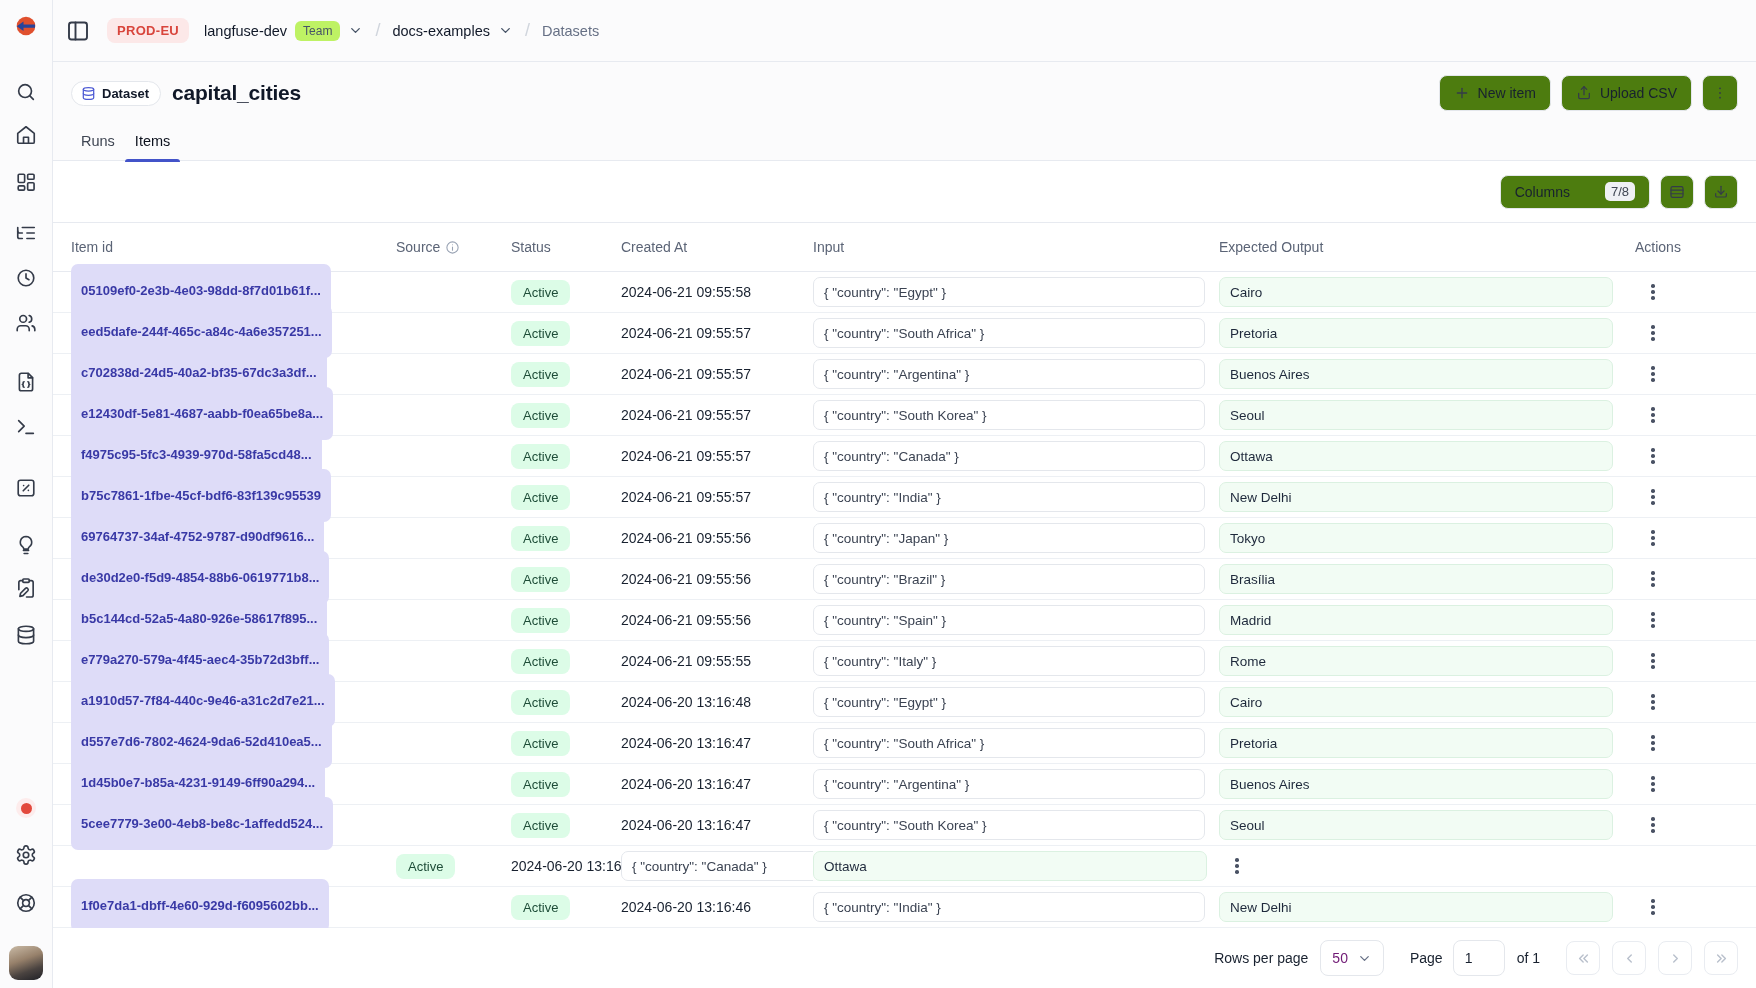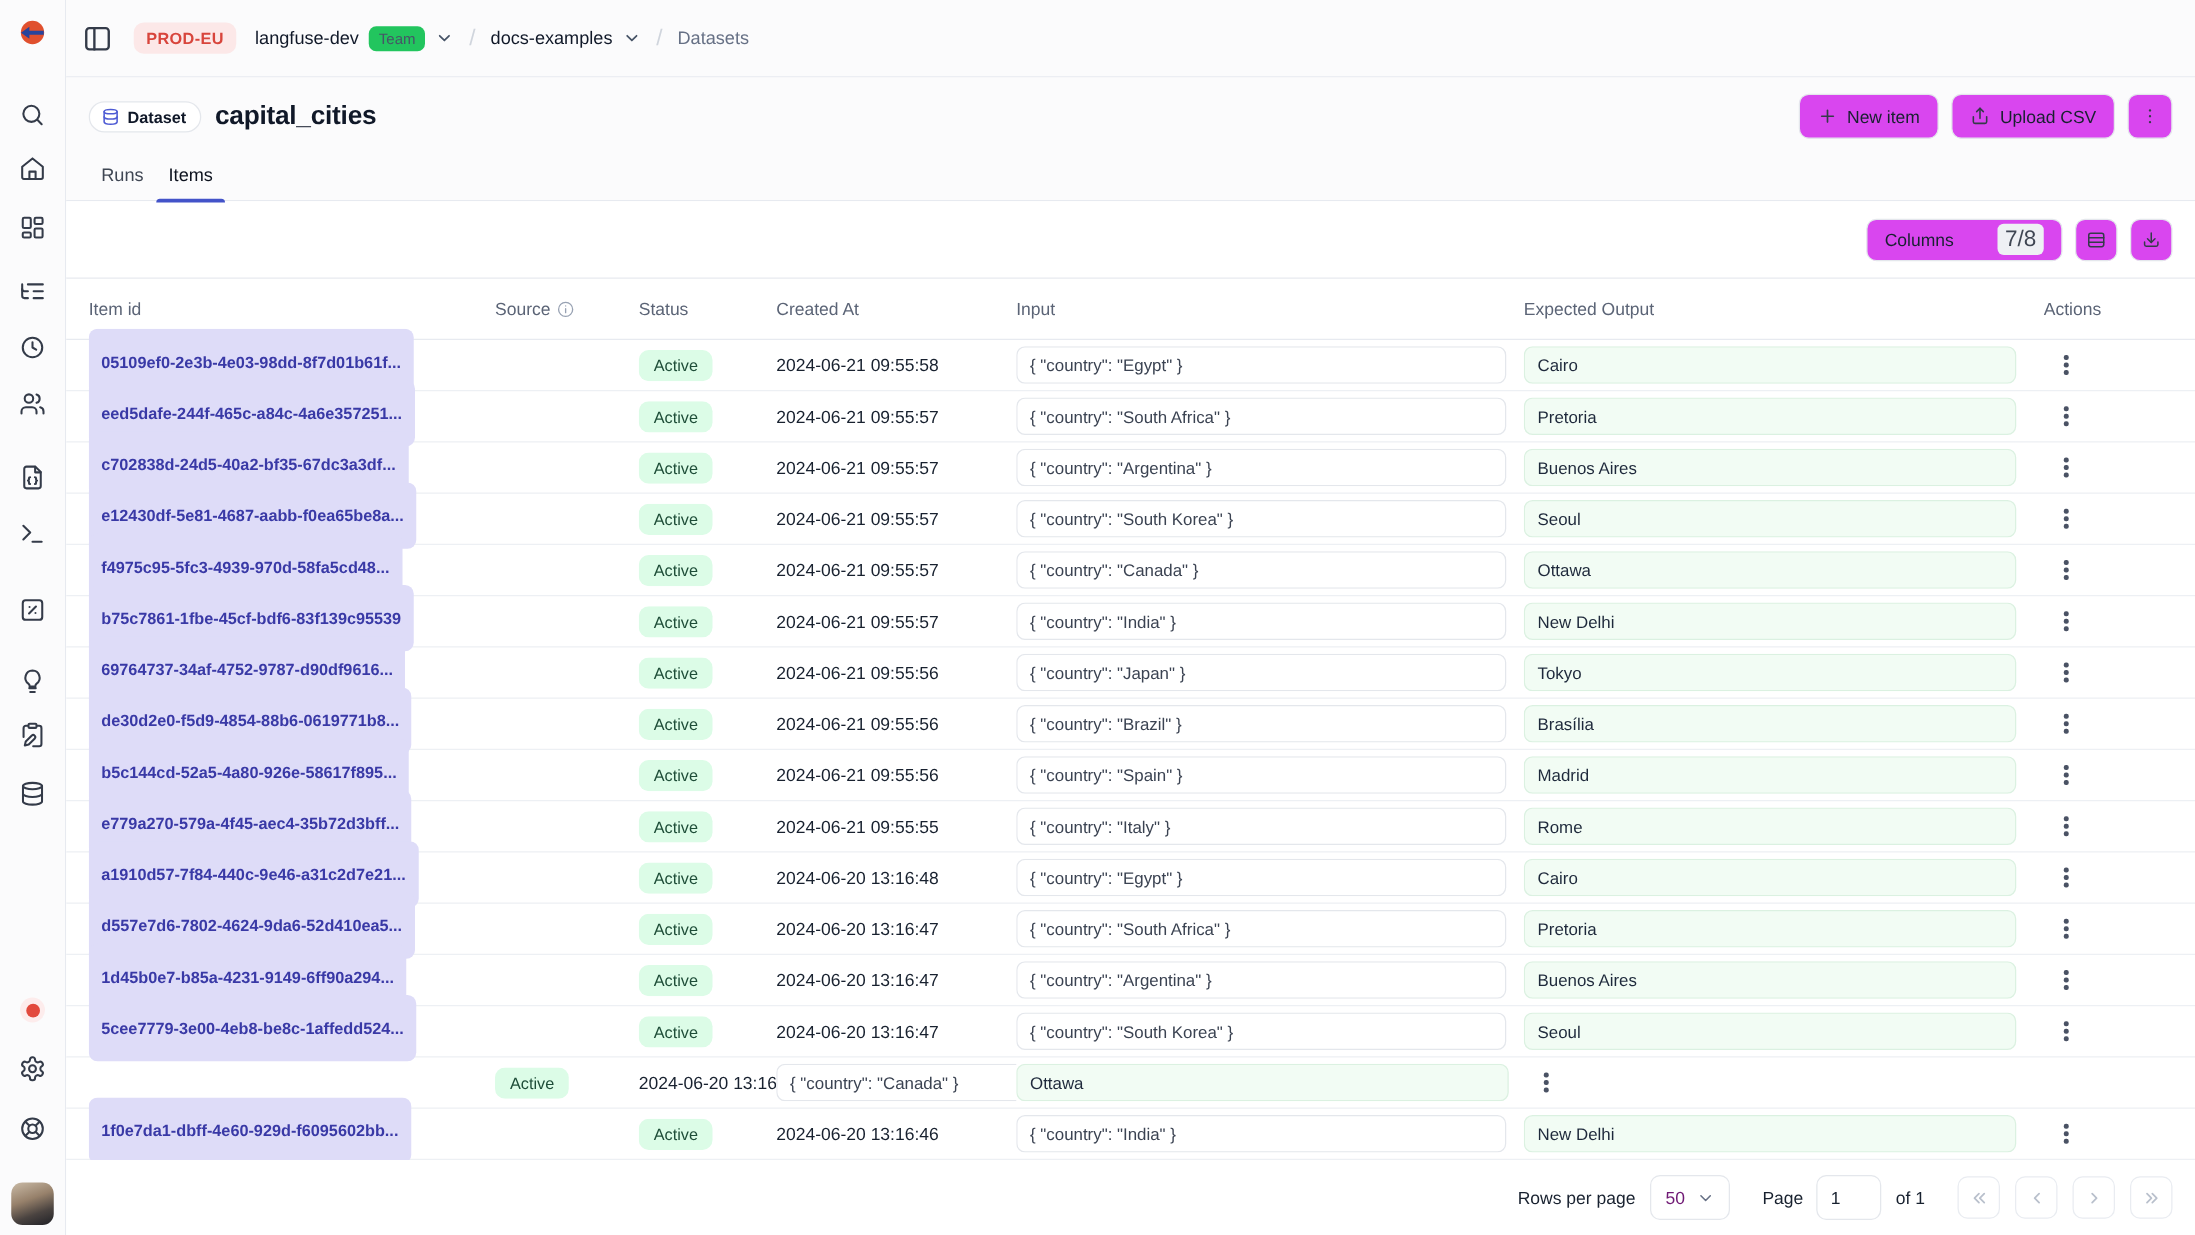--- a/index.html
+++ b/index.html
@@ -41,53 +41,53 @@
 
   
   .topbar{height:62px;flex:0 0 62px;background:#fbfbfc;border-bottom:1px solid #e7eaf0;
     display:flex;align-items:center;padding:0 18px 0 13px;box-sizing:border-box;}
   .tog{width:24px;height:24px;color:#343b49;background:none;border:none;padding:0;cursor:pointer;margin-right:17px;}
   .tog svg{width:24px;height:24px;display:block;}
   .env-badge{background:#fce8e8;color:#d8453c;font-size:13px;font-weight:600;letter-spacing:.3px;
     padding:5px 10px;border-radius:8px;margin-right:15px;}
   .org-group{display:flex;align-items:center;gap:8px;cursor:pointer;background:none;border:none;padding:0;font:inherit;}
   .org-name{font-size:14.5px;font-weight:500;color:#101828;}
-  .team-badge{background:#22c55e;color:#475467;font-size:12px;padding:3px 8px;border-radius:6px;}
+  .team-badge{background:#bef264;color:#475467;font-size:12px;padding:3px 8px;border-radius:6px;}
   .bc-chevron{width:15px;height:15px;color:#475467;display:inline-block;}
   .bc-chevron svg{width:15px;height:15px;display:block;}
   .slash{color:#d0d5dd;font-size:18px;margin:0 12px;font-weight:300;}
   .crumb-current{color:#667085;font-size:14.5px;}
 
   
   .page-head{height:99px;flex:0 0 99px;background:#fbfbfc;border-bottom:1px solid #e7eaf0;
     padding:13px 18px 0 18px;box-sizing:border-box;}
   .title-row{display:flex;align-items:center;height:36px;}
   .entity-pill{display:inline-flex;align-items:center;gap:6px;border:1px solid #e4e7ec;background:#fff;
     border-radius:999px;padding:4px 11px 4px 9px;font-size:13px;font-weight:700;color:#101828;}
   .entity-pill .dbico{width:15px;height:15px;color:#4e5bd4;}
   .entity-pill .dbico svg{width:15px;height:15px;display:block;}
   .page-title{font-size:21px;font-weight:700;letter-spacing:-.2px;margin-left:11px;}
   .head-actions{margin-left:auto;display:flex;align-items:center;gap:10px;}
-  .btn{display:inline-flex;align-items:center;gap:8px;border:1px solid #e4e7ec;background:#d946ef;border-radius:8px;
+  .btn{display:inline-flex;align-items:center;gap:8px;border:1px solid #e4e7ec;background:#4d7c0f;border-radius:8px;
     height:36px;padding:0 14px;font-size:14px;font-weight:500;color:#18212f;cursor:pointer;font-family:inherit;}
   .btn .bico{width:16px;height:16px;color:#343b49;display:inline-block;}
   .btn .bico svg{width:16px;height:16px;display:block;}
   .icon-btn{width:36px;flex:0 0 36px;justify-content:center;padding:0;}
   .tabs{display:flex;align-items:flex-end;height:46px;margin-top:4px;}
   .tab{position:relative;padding:0 10px 12px 10px;font-size:14.5px;font-weight:500;color:#3f4653;
     background:none;border:none;cursor:pointer;font-family:inherit;}
   .tab.active{color:#0c111d;}
   .tab.active::after{content:"";position:absolute;left:0;right:0;bottom:-1px;height:3px;background:#4353c9;border-radius:3px 3px 0 0;}
 
   
   .toolbar{height:61px;flex:0 0 61px;display:flex;align-items:center;justify-content:flex-end;gap:10px;
     padding:0 18px;box-sizing:border-box;background:#fff;}
   .toolbar .btn{height:34px;gap:35px;}
   .toolbar .icon-btn{width:34px;flex-basis:34px;}
-  .count-badge{background:#eef0f4;border-radius:5px;padding:2px 6px;font-size:18px;color:#3f4653;font-weight:500;}
+  .count-badge{background:#eef0f4;border-radius:5px;padding:2px 6px;font-size:13px;color:#3f4653;font-weight:500;}
 
   
   .grid-cols{display:grid;grid-template-columns:325px 115px 110px 192px 406px 416px 1fr;
     align-items:center;padding:0 18px;box-sizing:border-box;}
   .thead{height:50px;border-top:1px solid #e7eaf0;border-bottom:1px solid #e7eaf0;
     color:#5b6476;font-size:14px;font-weight:500;background:#fff;}
   .th{display:flex;align-items:center;gap:5px;overflow:hidden;}
   .info-ico{width:15px;height:15px;color:#98a2b3;display:inline-block;cursor:pointer;}
   .info-ico svg{width:15px;height:15px;display:block;}
   .tbody{background:#fff;}

